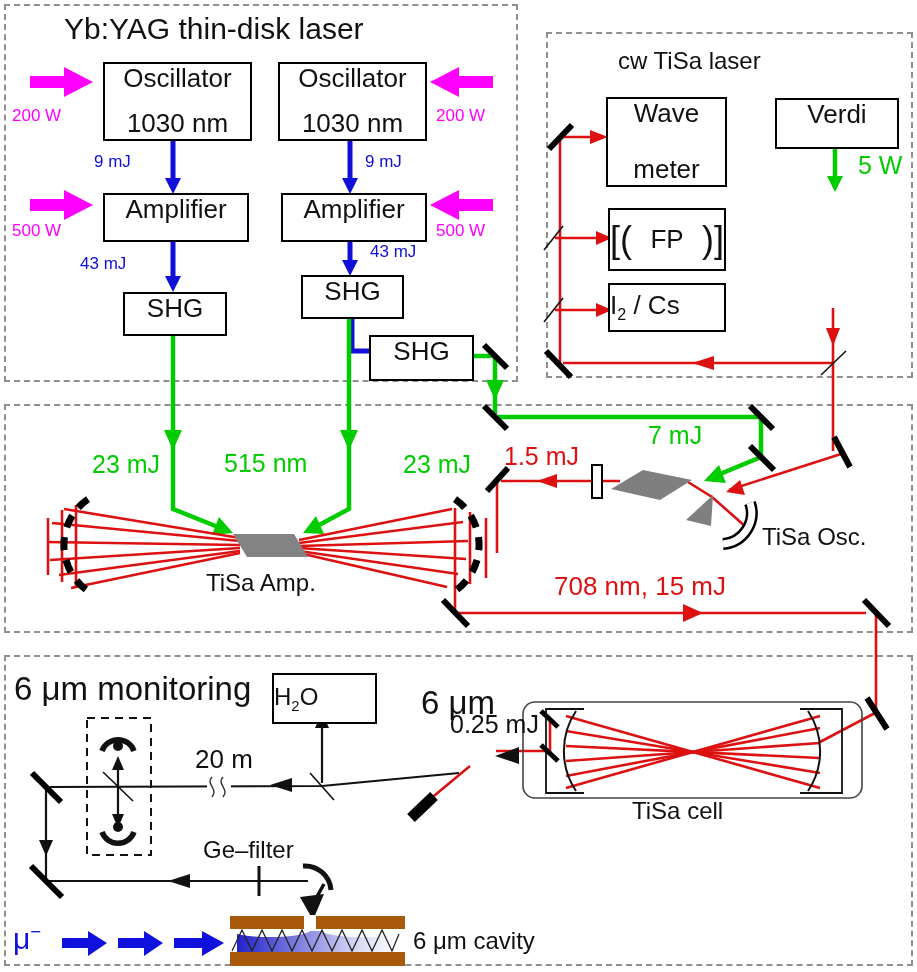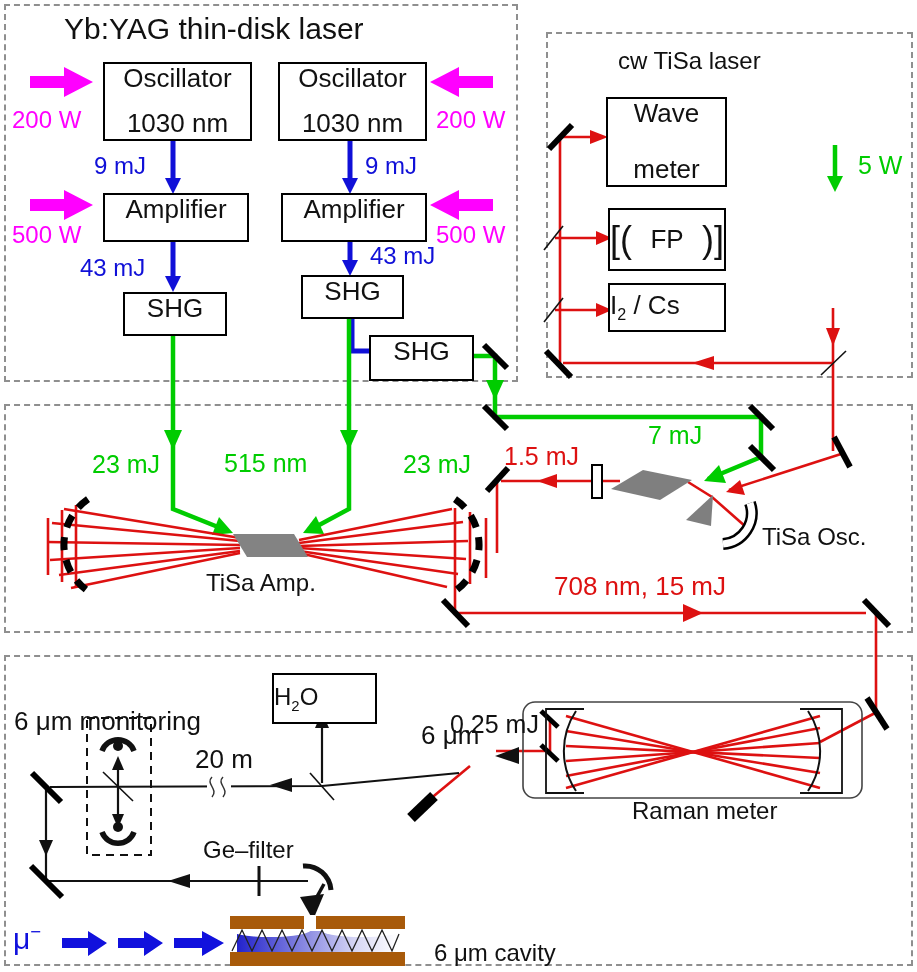--- a/index.html
+++ b/index.html
@@ -9,22 +9,22 @@
   #svgLayer{position:absolute;left:0;top:0;}
   .box{position:absolute;border:2.5px solid #000;background:#fff;display:flex;
        flex-direction:column;align-items:center;justify-content:space-between;
        text-align:center;line-height:1.15;z-index:3;}
   .lbl{position:absolute;white-space:nowrap;z-index:4;}
   .magenta{color:#f0f;}
   .blue{color:#1010d8;}
   .green{color:#00cc00;}
   .red{color:#dd1111;}
   .muon{color:#1111dd;}
-  .f24{font-size:24px;} .f25{font-size:25px;} .f26{font-size:26px;}
-  .f27{font-size:26px;margin-top:36px;} .f28{font-size:24px;} .f30{font-size:30px;}
+  .f24{font-size:17px;} .f25{font-size:25px;} .f26{font-size:26px;}
+  .f27{font-size:33px;} .f28{font-size:24px;} .f30{font-size:30px;}
   .boxtext{font-size:26px;}
   .fpbr{font-size:36px;font-weight:400;line-height:1;}
   sub{font-size:0.62em;} sup{font-size:0.62em;}
 </style>
 </head>
 <body>
 
 <div id="fig">
 
   <div class="panel" style="left:4px;top:4px;width:510px;height:374px;"></div>
@@ -264,20 +264,23 @@
   </div>
   <div class="box" style="left:301px;top:275px;width:99px;height:40px;">
     <div class="boxtext">SHG</div>
   </div>
   <div class="box" style="left:369px;top:335px;width:101px;height:42px;">
     <div class="boxtext">SHG</div>
   </div>
   <div class="box" style="left:606px;top:97px;width:117px;height:86px;gap:24px;">
     <div class="boxtext">Wave</div>
     <div class="boxtext">meter</div>
+  </div>
+  <div class="box" style="left:775px;top:98px;width:120px;height:47px;">
+    <div class="boxtext">Verdi</div>
   </div>
   <div class="box" style="left:608px;top:208px;width:114px;height:59px;flex-direction:row;">
     <span class="fpbr">[(</span>
     <span class="boxtext" style="margin:0 3px;">FP</span>
     <span class="fpbr">)]</span>
   </div>
   <div class="box" style="left:608px;top:283px;width:114px;height:45px;flex-direction:row;">
     <span class="boxtext"><span>I</span><sub>2</sub><span> / Cs</span></span>
   </div>
   <div class="box" style="left:272px;top:673px;width:101px;height:47px;flex-direction:row;">
@@ -298,18 +301,18 @@
   <div class="lbl f25 green" style="left:403px;top:450px;">23 mJ</div>
   <div class="lbl f25 green" style="left:648px;top:421px;">7 mJ</div>
   <div class="lbl f25 red" style="left:504px;top:442px;">1.5 mJ</div>
   <div class="lbl f28" style="left:206px;top:569px;">TiSa Amp.</div>
   <div class="lbl f28" style="left:762px;top:523px;">TiSa Osc.</div>
   <div class="lbl f26 red" style="left:554px;top:571px;">708 nm, 15 mJ</div>
   <div class="lbl f27" style="left:14px;top:670px;">6 μm monitoring</div>
   <div class="lbl f26" style="left:195px;top:744px;">20 m</div>
   <div class="lbl f27" style="left:421px;top:684px;">6 μm</div>
   <div class="lbl f25" style="left:402px;top:710px;margin-left:48px;">0.25 mJ</div>
-  <div class="lbl f28" style="left:632px;top:797px;">Raman meter</div>
+  <div class="lbl f28" style="left:632px;top:797px;">TiSa cell</div>
   <div class="lbl f28" style="left:203px;top:836px;">Ge–filter</div>
   <div class="lbl f30 muon" style="left:13px;top:921px;"><span>μ</span><sup>−</sup></div>
-  <div class="lbl f28" style="left:434px;top:927px;margin-top:12px;">6 μm cavity</div>
+  <div class="lbl f28" style="left:413px;top:927px;">6 μm cavity</div>
 
 </div>
 
 </body></html>

